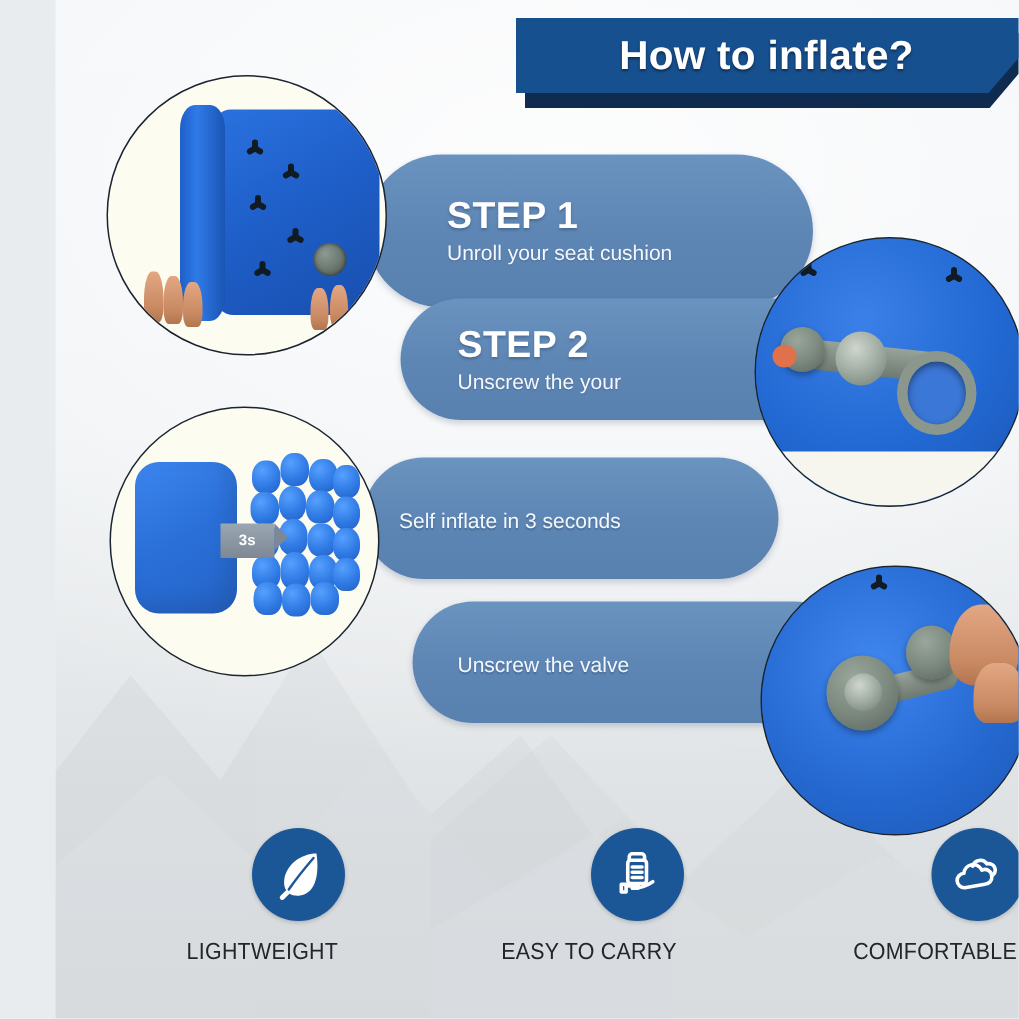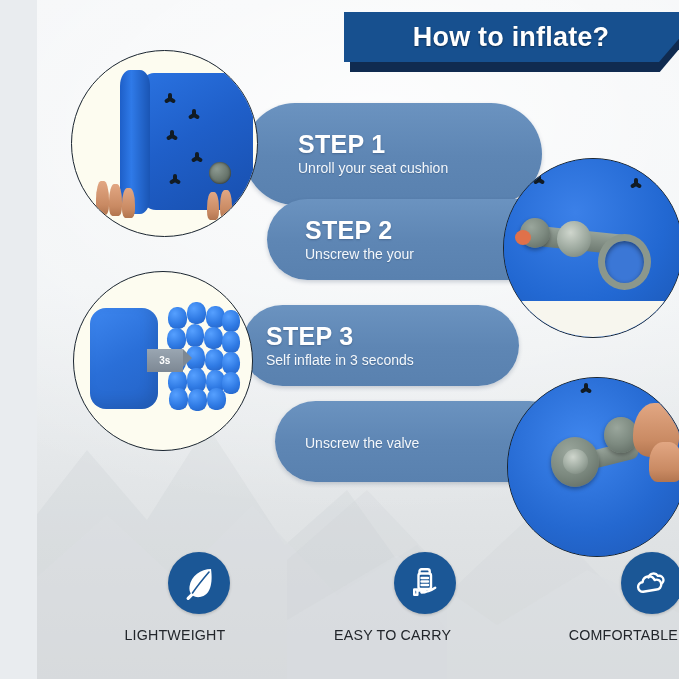--- a/index.html
+++ b/index.html
@@ -132,21 +132,20 @@
 
   <div class="step" id="step1">
     <div class="big">STEP 1</div>
     <div class="sub">Unroll your seat cushion</div>
   </div>
   <div class="step" id="step2">
     <div class="big">STEP 2</div>
     <div class="sub">Unscrew the your</div>
   </div>
   <div class="step" id="step3">
-    <div class="big">STEP 3</div>
     <div class="sub">Self inflate in 3 seconds</div>
   </div>
   <div class="step" id="step4">
     <div class="sub">Unscrew the valve</div>
   </div>
 
   <div class="photo" id="photo1">
     <div class="inner">
       <div class="cush-sheet"></div>
       <div class="cush-roll"></div>

